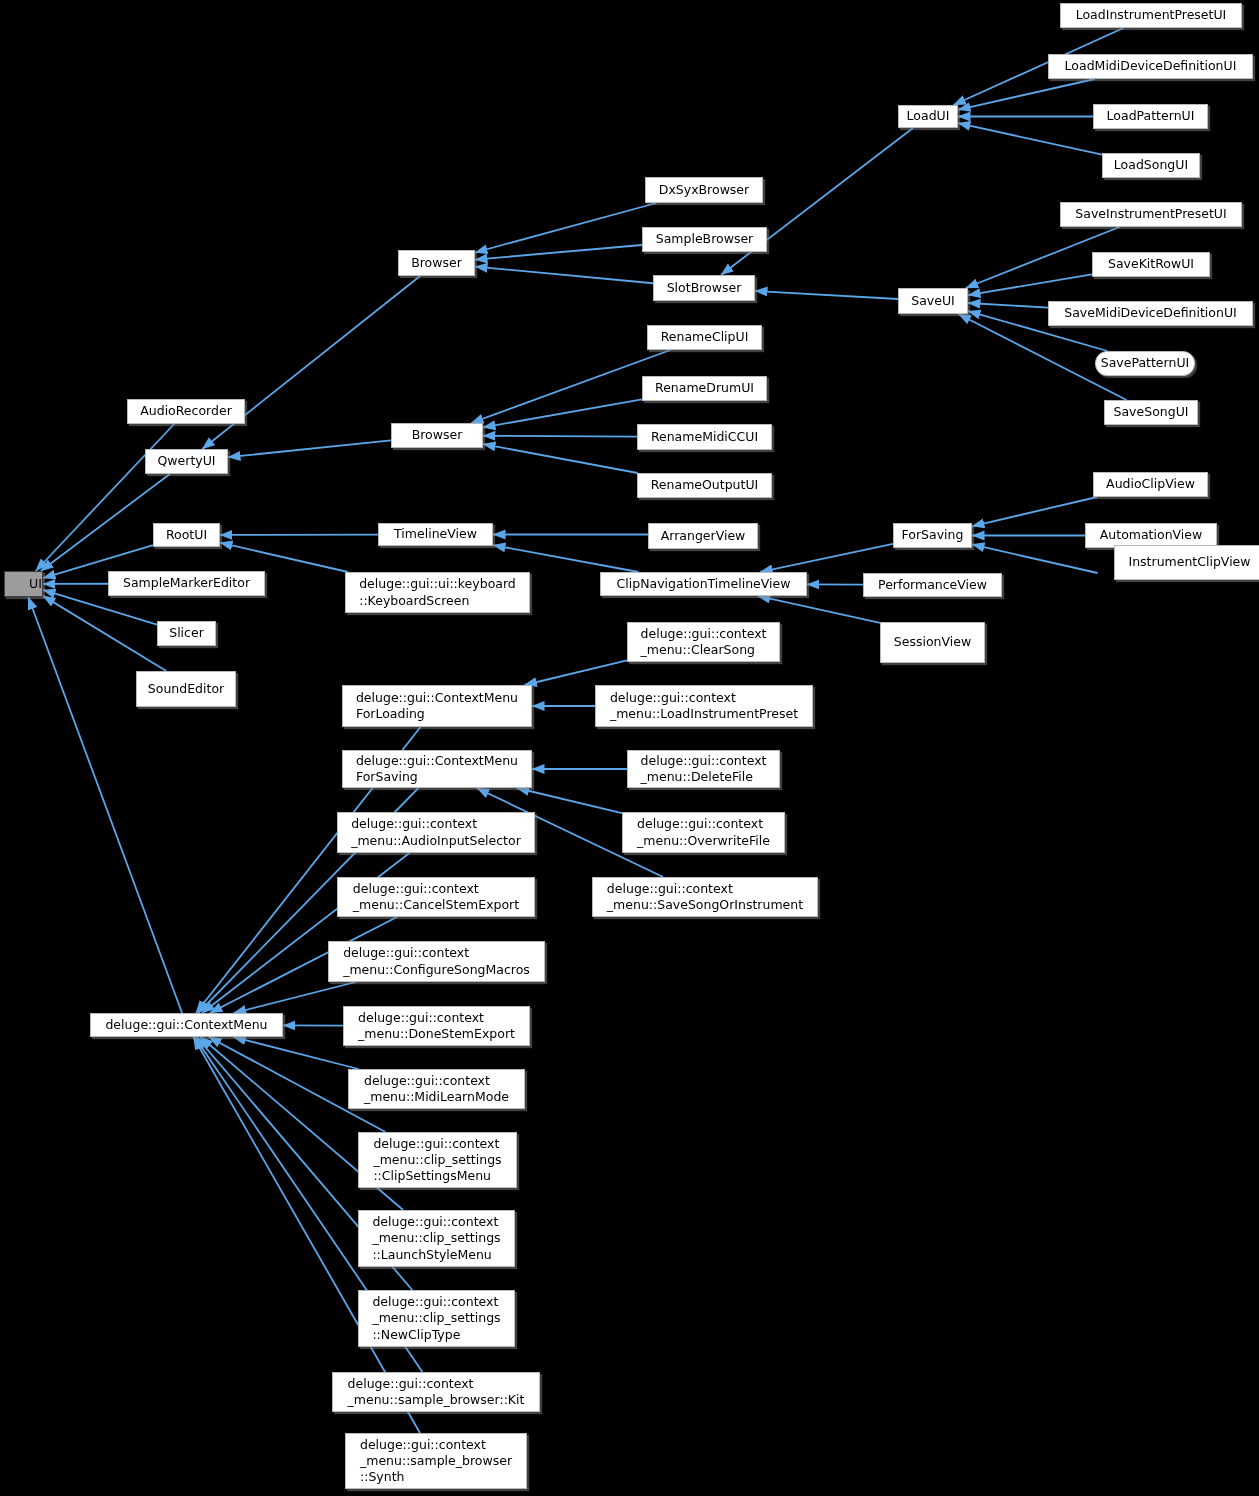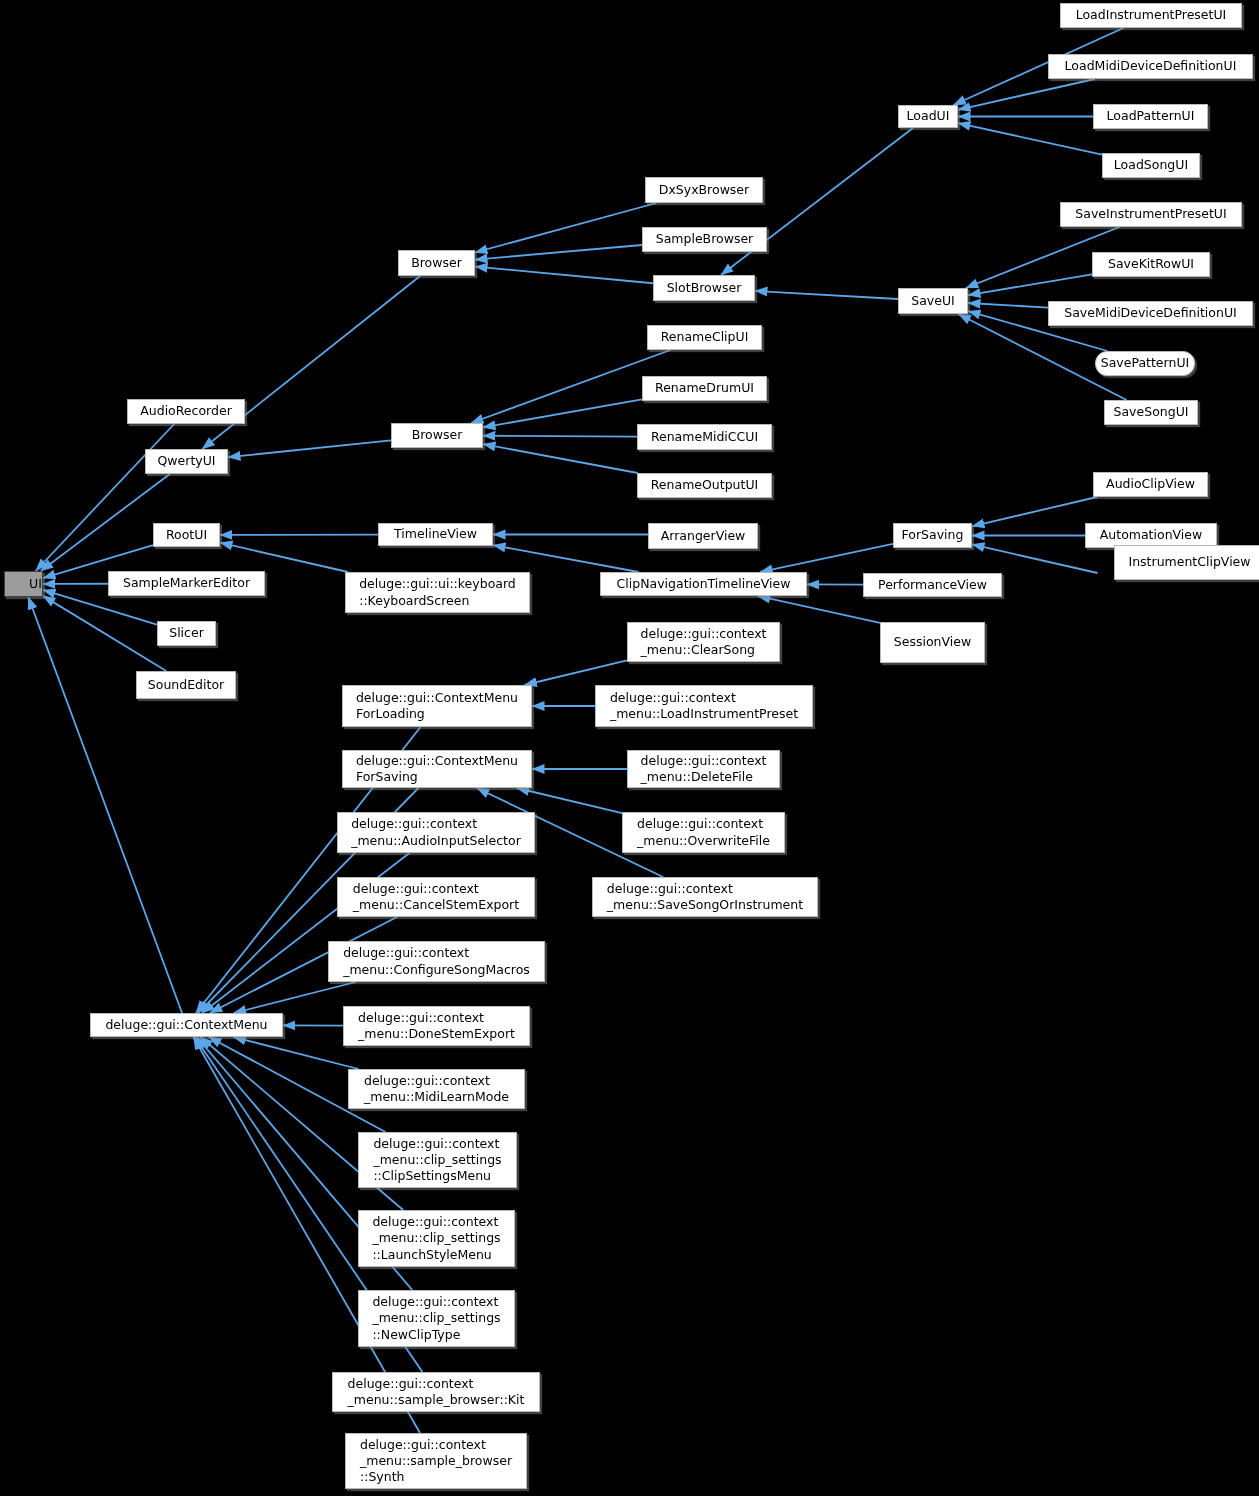--- a/index.html
+++ b/index.html
@@ -101,21 +101,21 @@
       <path d="M412.22402044293017,1290 L196.721465076661,1037" stroke="#5ba6e8" stroke-width="1.8" fill="none" marker-end="url(#arrowhead)"></path>
       <path d="M422.4032697547684,1372 L194.65803814713897,1037" stroke="#5ba6e8" stroke-width="1.8" fill="none" marker-end="url(#arrowhead)"></path>
       <path d="M419.9770642201835,1433 L193.36697247706422,1037" stroke="#5ba6e8" stroke-width="1.8" fill="none" marker-end="url(#arrowhead)"></path>
     </svg>
 <div class="node highlight" style="left: 4px; top: 571px; width: 39px; height: 26px;">UI</div>
     <div class="node" style="left: 127px; top: 399px; width: 118px; height: 25px;">AudioRecorder</div>
     <div class="node" style="left: 145px; top: 449px; width: 83px; height: 25px;">QwertyUI</div>
     <div class="node" style="left: 153px; top: 523px; width: 67px; height: 24px;">RootUI</div>
     <div class="node" style="left: 108px; top: 571px; width: 157px; height: 25px;">SampleMarkerEditor</div>
     <div class="node" style="left: 157px; top: 621px; width: 59px; height: 25px;">Slicer</div>
-    <div class="node" style="left: 136px; top: 671px; width: 100px; height: 28px;">SoundEditor</div>
+    <div class="node" style="left: 136px; top: 671px; width: 100px; height: 36px;">SoundEditor</div>
     <div class="node" style="left: 90px; top: 1013px; width: 193px; height: 24px;">deluge::gui::ContextMenu</div>
     <div class="node" style="left: 398px; top: 250px; width: 77px; height: 26px;">Browser</div>
     <div class="node" style="left: 391px; top: 423px; width: 92px; height: 25px;">Browser</div>
     <div class="node" style="left: 378px; top: 523px; width: 115px; height: 23px;">TimelineView</div>
     <div class="node" style="left: 345px; top: 572px; width: 185px; height: 41px;">deluge::gui::ui::keyboard
 ::KeyboardScreen</div>
     <div class="node" style="left: 342px; top: 685px; width: 190px; height: 42px;">deluge::gui::ContextMenu
 ForLoading</div>
     <div class="node" style="left: 342px; top: 750px; width: 190px; height: 38px;">deluge::gui::ContextMenu
 ForSaving</div>

